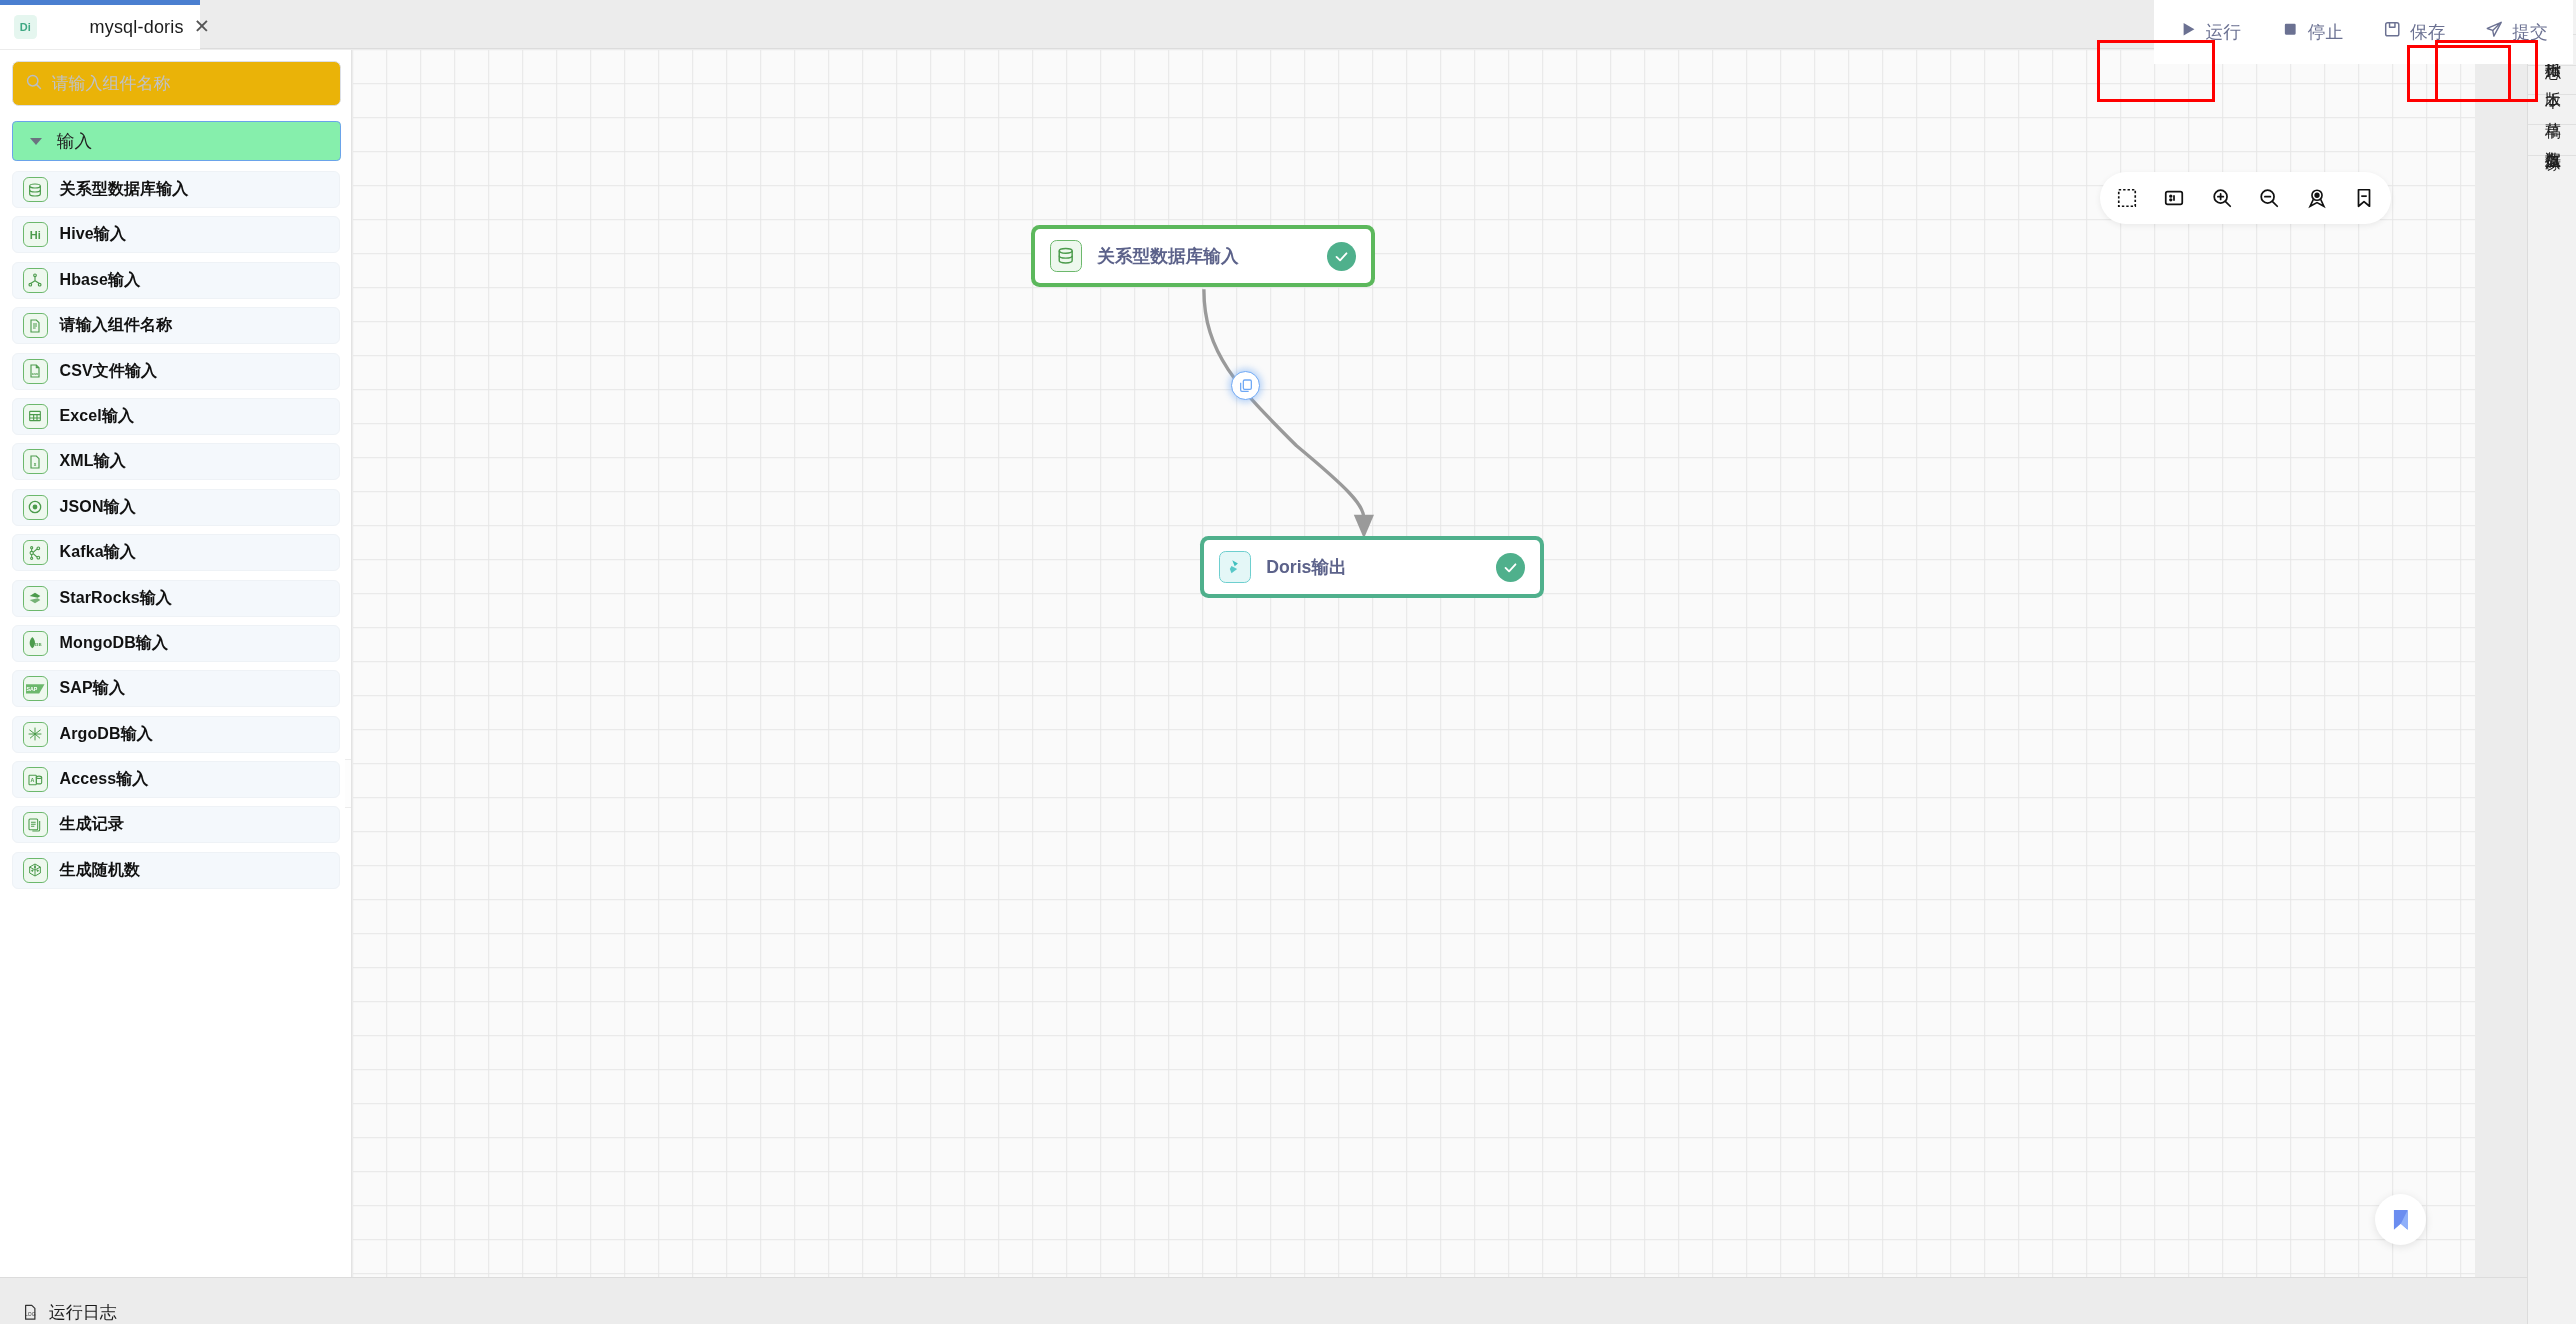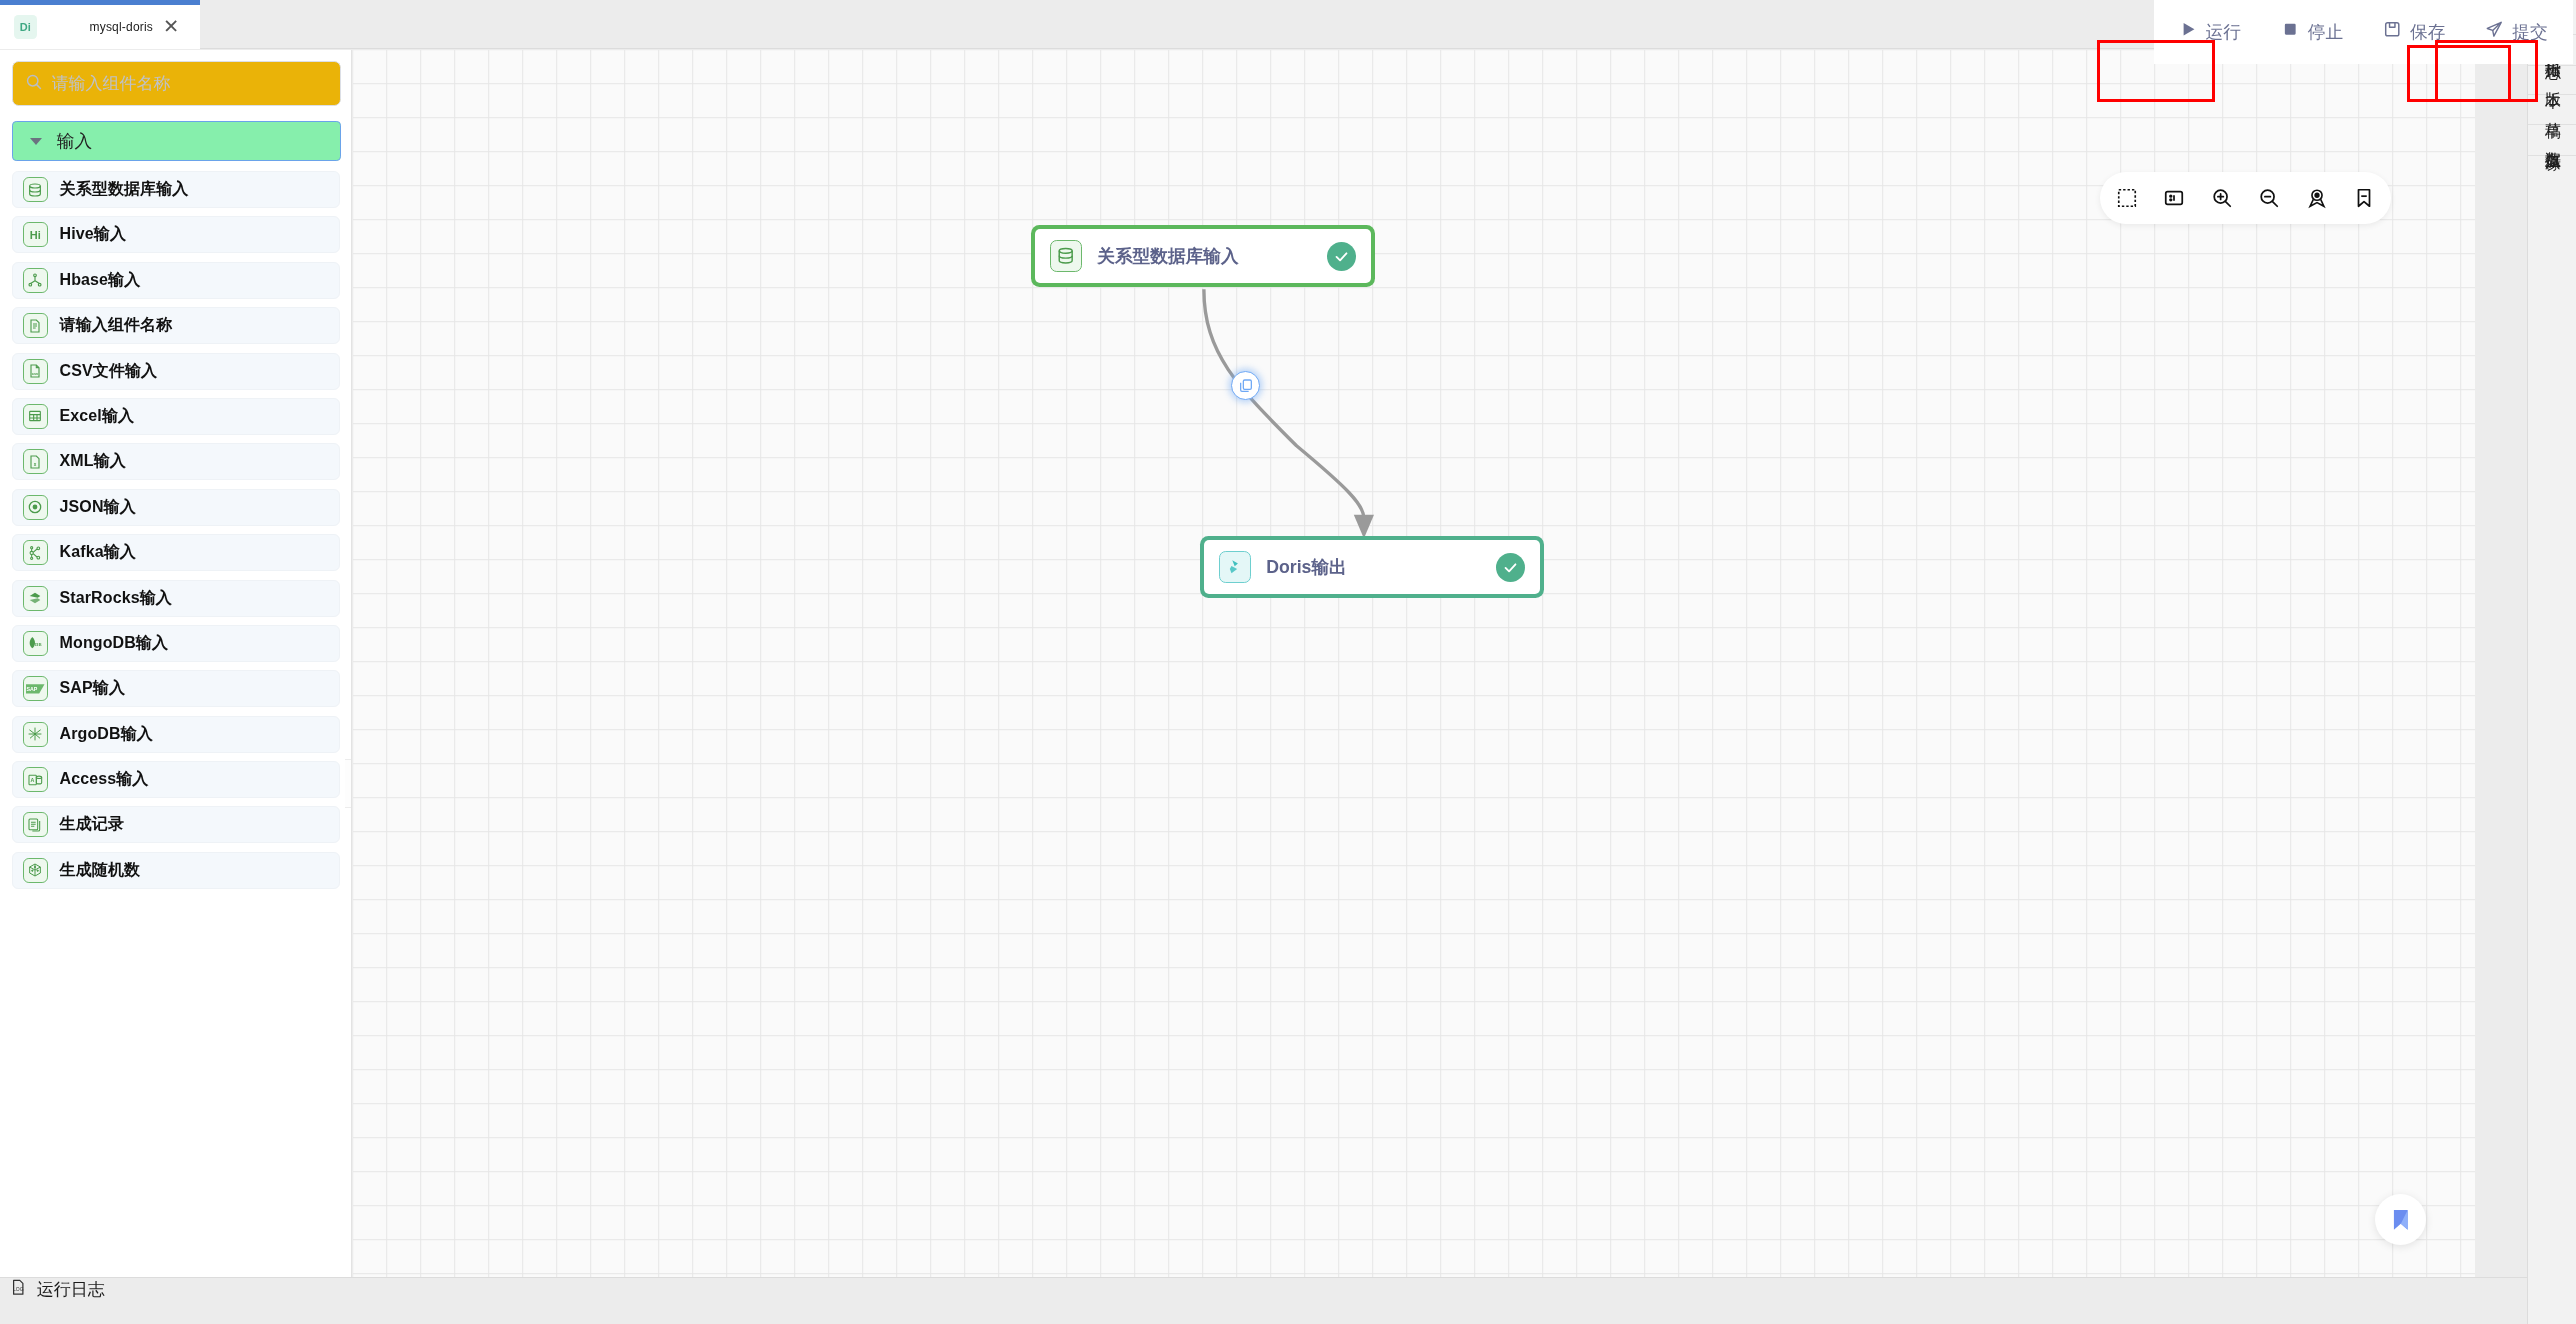--- a/index.html
+++ b/index.html
@@ -38,21 +38,21 @@
   }
   .tab-badge {
     width: 23.6px; height: 23.6px;
     background: #e5f6ef;
     border-radius: 4.2px;
     display: flex; align-items: center; justify-content: center;
     font-size: 11px; color: #3fa883; font-weight: 600;
     flex: 0 0 auto;
   }
   .tab-title {
-    font-size: 12px; color: #1b1b1b;
+    font-size: 18px; color: #1b1b1b;
     white-space: nowrap;
     letter-spacing: 0.2px;
     padding-left: 44px;
   }
   .tab-close {
     font-size: 19.4px; color: #555; line-height: 1;
     cursor: pointer; margin-left: 1.7px;
     font-weight: 300;
   }
   .collapse-chevrons {
@@ -272,22 +272,22 @@
     line-height: 1.18;
     letter-spacing: 0.8px;
   }
 
   
   .statusbar {
     position: absolute; left: 0; bottom: 0;
     width: 2527px; height: 47px;
     background: #ececec;
     border-top: 0.8px solid #dcdcdc;
-    display: flex; align-items: flex-start;
-    padding-left: 9px; gap: 9.3px;
+    display: flex; align-items: flex-end;
+    padding-left: 21px; gap: 9.3px;
   }
   .status-label { font-size: 17px; color: #1b1b1b; }
 </style>
 </head>
 <body>
 
 <div id="app">
 
   <div class="tabbar">
     <div class="tabbar-accent"></div>

